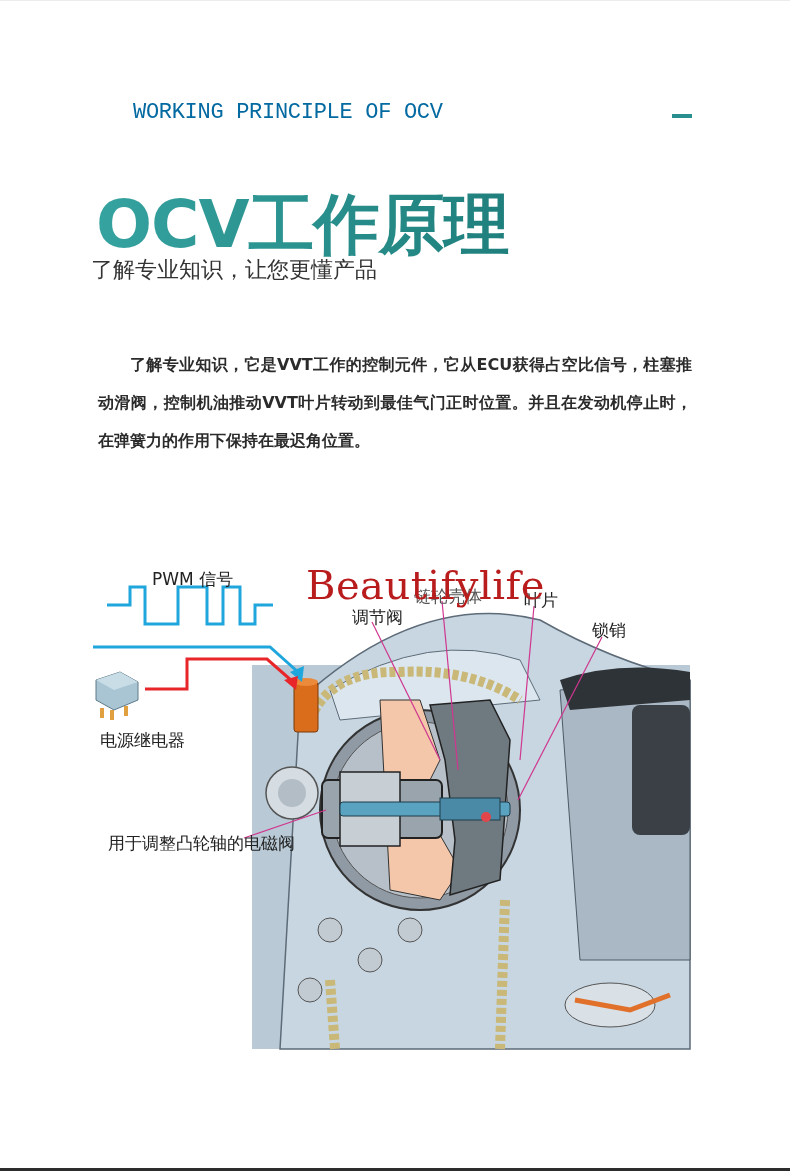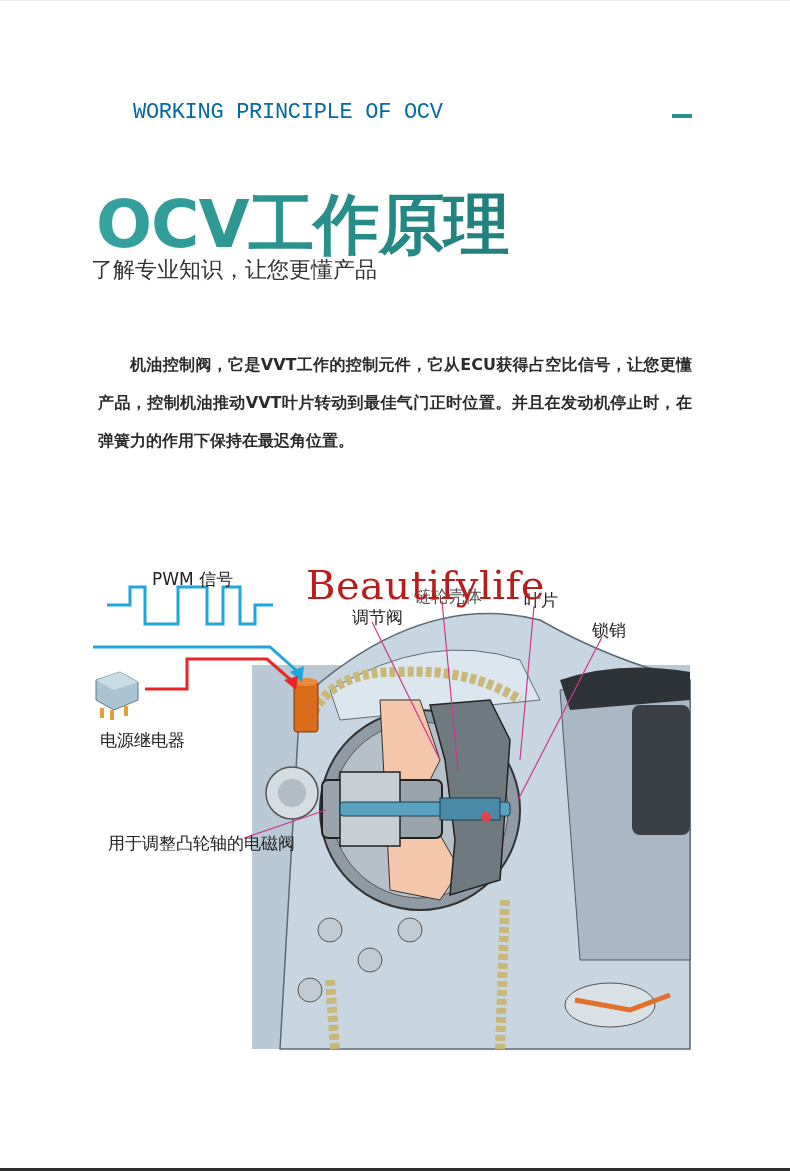--- a/index.html
+++ b/index.html
@@ -19,21 +19,21 @@
 </head>
 <body>
 
 <div class="top-line"></div>
 
 <div class="eyebrow">WORKING PRINCIPLE OF OCV</div>
 <div class="dash"></div>
 <div class="title">OCV工作原理</div>
 <div class="subtitle">了解专业知识，让您更懂产品</div>
 
-<p class="body-text">机油控制阀，它是VVT工作的控制元件，它从ECU获得占空比信号，让您更懂产品，控制机油推动VVT叶片转动到最佳气门正时位置。并且在发动机停止时，在弹簧力的作用下保持在最迟角位置。</p>
+<p class="body-text">了解专业知识，它是VVT工作的控制元件，它从ECU获得占空比信号，柱塞推动滑阀，控制机油推动VVT叶片转动到最佳气门正时位置。并且在发动机停止时，在弹簧力的作用下保持在最迟角位置。</p>
 
 <div>
   <svg style="position:absolute;left:0;top:0;" width="790" height="1171" viewBox="0 0 790 1171">
 
     <polyline points="107,605 130,605 130,587 145,587 145,624 178,624 178,587 207,587 207,624 223,624 223,587 240,587 240,624 255,624 255,605 273,605" fill="none" stroke="#1ea6dd" stroke-width="3"></polyline>
 
     <rect x="252" y="665" width="438" height="384" fill="#b9cad6"></rect>
     <path d="M300,700 Q420,590 540,620 Q610,660 690,680 L690,1049 L280,1049 Z" fill="#c7d6e1" stroke="#5d6b78" stroke-width="1.5"></path>
     <path d="M330,690 Q430,630 520,660 L540,700 L340,720 Z" fill="#dbe6ee" stroke="#5d6b78" stroke-width="1"></path>
 

